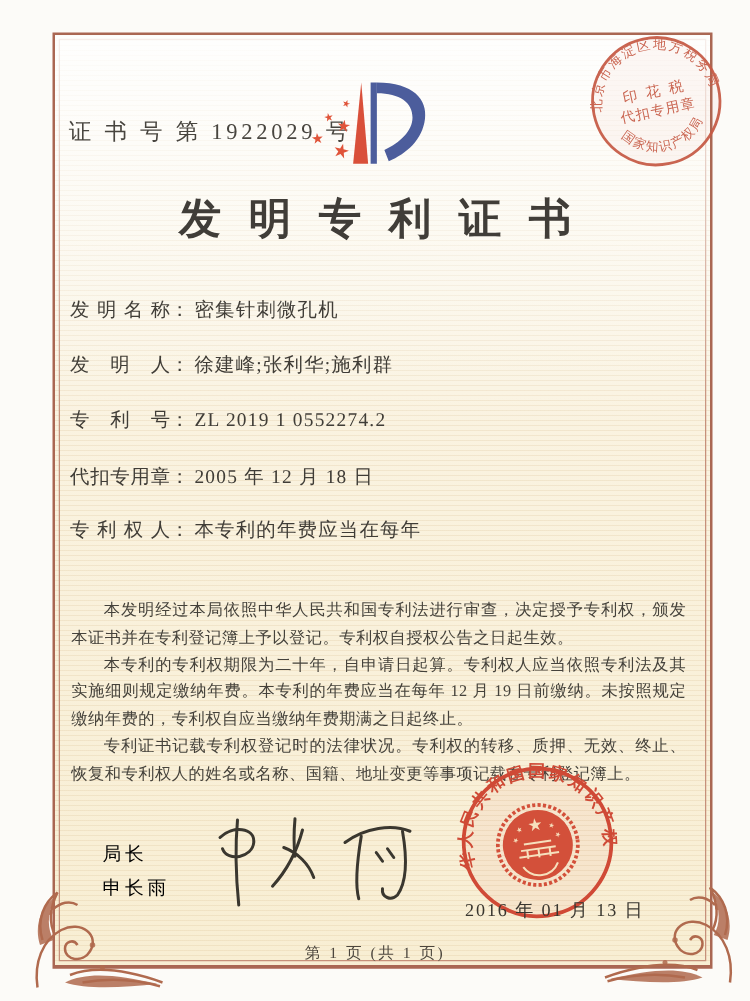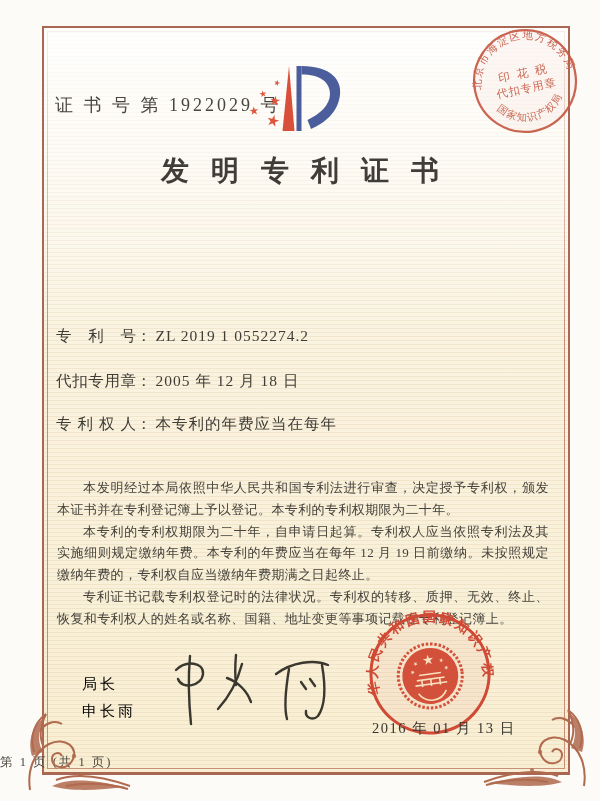--- a/index.html
+++ b/index.html
@@ -19,39 +19,39 @@
   .frame::after{
     content:"";position:absolute;inset:0;
     background:linear-gradient(180deg,rgba(255,255,255,.85),rgba(255,255,255,0) 42%);
   }
   .frame-inner{position:absolute;inset:3px;border:1px solid #c6907a;}
   .cert-number{position:absolute;left:55px;top:60px;font-size:18px;letter-spacing:3px;color:#48453f;margin-top:33px;}
   .logo{position:absolute;left:230px;top:40px;width:160px;height:112px;}
   .tax-seal{position:absolute;left:468px;top:24px;width:114px;height:114px;transform:rotate(-12deg);opacity:.93;}
   .title{
     position:absolute;left:0;right:0;top:152px;text-align:center;
-    font-size:28px;letter-spacing:22px;text-indent:22px;color:#403d38;font-weight:600;
+    font-size:34px;letter-spacing:22px;text-indent:22px;color:#403d38;font-weight:600;
   }
   .field{position:absolute;left:56px;font-size:15.5px;color:#403d37;white-space:nowrap;}
   .field-label{
     display:inline-block;width:80px;text-align:justify;text-align-last:justify;
     -moz-text-align-last:justify;text-justify:inter-character;vertical-align:top;
   }
   .field-colon{display:inline-block;margin-right:4px;}
   .field-value{letter-spacing:1px;}
   .body-text{position:absolute;left:57px;top:477px;width:492px;}
   .body-text p{
     margin:0;font-size:13px;line-height:21.8px;text-indent:2em;text-align:justify;
     color:#45423b;letter-spacing:.4px;
   }
   .director{position:absolute;left:82px;top:671px;font-size:15px;line-height:27px;letter-spacing:3px;color:#000000;}
   .signature{position:absolute;left:158px;top:648px;width:195px;height:82px;}
   .gov-seal{position:absolute;left:366px;top:610px;width:128px;height:128px;transform:rotate(-8deg);}
   .issue-date{position:absolute;left:372px;top:719px;font-size:14.5px;letter-spacing:1.5px;color:#39362f;}
-  .page-footer{position:absolute;left:0;right:0;top:754px;text-align:left;font-size:12.5px;letter-spacing:2px;color:#4c463d;}
+  .page-footer{position:absolute;left:0;right:0;top:754px;text-align:center;font-size:12.5px;letter-spacing:2px;color:#4c463d;}
   .ornament{position:absolute;width:112px;height:100px;color:#b06a4e;}
   .ornament.bl{left:22px;top:694px;}
   .ornament.br{left:480px;top:690px;transform:scaleX(-1);}
 </style>
 </head>
 <body>
 
 <div class="paper">
 
   <div class="frame">
@@ -87,32 +87,38 @@
     </text>
     <text x="56" y="52" text-anchor="middle" font-size="11.5" fill="#c65a45" letter-spacing="2">印 花 税</text>
     <text x="56" y="67" text-anchor="middle" font-size="11" fill="#c65a45" letter-spacing="1">代扣专用章</text>
     <text font-size="10" fill="#c65a45" letter-spacing="1">
       <textPath href="#taxBottom" startOffset="50%" text-anchor="middle">国家知识产权局</textPath>
     </text>
   </svg>
 
   <div class="title">发明专利证书</div>
 
+  <div class="field" style="top:238px">
+    <span class="field-label">发明名称</span><span class="field-colon">：</span><span class="field-value">密集针刺微孔机</span>
+  </div>
+  <div class="field" style="top:282px">
+    <span class="field-label">发明人</span><span class="field-colon">：</span><span class="field-value">徐建峰;张利华;施利群</span>
+  </div>
   <div class="field" style="top:326px">
     <span class="field-label">专利号</span><span class="field-colon">：</span><span class="field-value">ZL 2019 1 0552274.2</span>
   </div>
   <div class="field" style="top:371px">
     <span class="field-label">代扣专用章</span><span class="field-colon">：</span><span class="field-value">2005 年 12 月 18 日</span>
   </div>
   <div class="field" style="top:414px">
     <span class="field-label">专利权人</span><span class="field-colon">：</span><span class="field-value">本专利的年费应当在每年</span>
   </div>
 
   <div class="body-text">
-    <p>本发明经过本局依照中华人民共和国专利法进行审查，决定授予专利权，颁发本证书并在专利登记簿上予以登记。本专利的专利权期限为二十年。</p>
+    <p>本发明经过本局依照中华人民共和国专利法进行审查，决定授予专利权，颁发本证书并在专利登记簿上予以登记。专利权自授权公告之日起生效。</p>
     <p>本专利的专利权期限为二十年，自申请日起算。专利权人应当依照专利法及其实施细则规定缴纳年费。本专利的年费应当在每年 12 月 19 日前缴纳。未按照规定缴纳年费的，专利权自应当缴纳年费期满之日起终止。</p>
     <p>专利证书记载专利权登记时的法律状况。专利权的转移、质押、无效、终止、恢复和专利权人的姓名或名称、国籍、地址变更等事项记载在专利登记簿上。</p>
   </div>
 
   <div class="director">
     <div>局长</div>
     <div>申长雨</div>
   </div>
 
   <svg class="signature" viewBox="0 0 195 82" aria-hidden="true">

